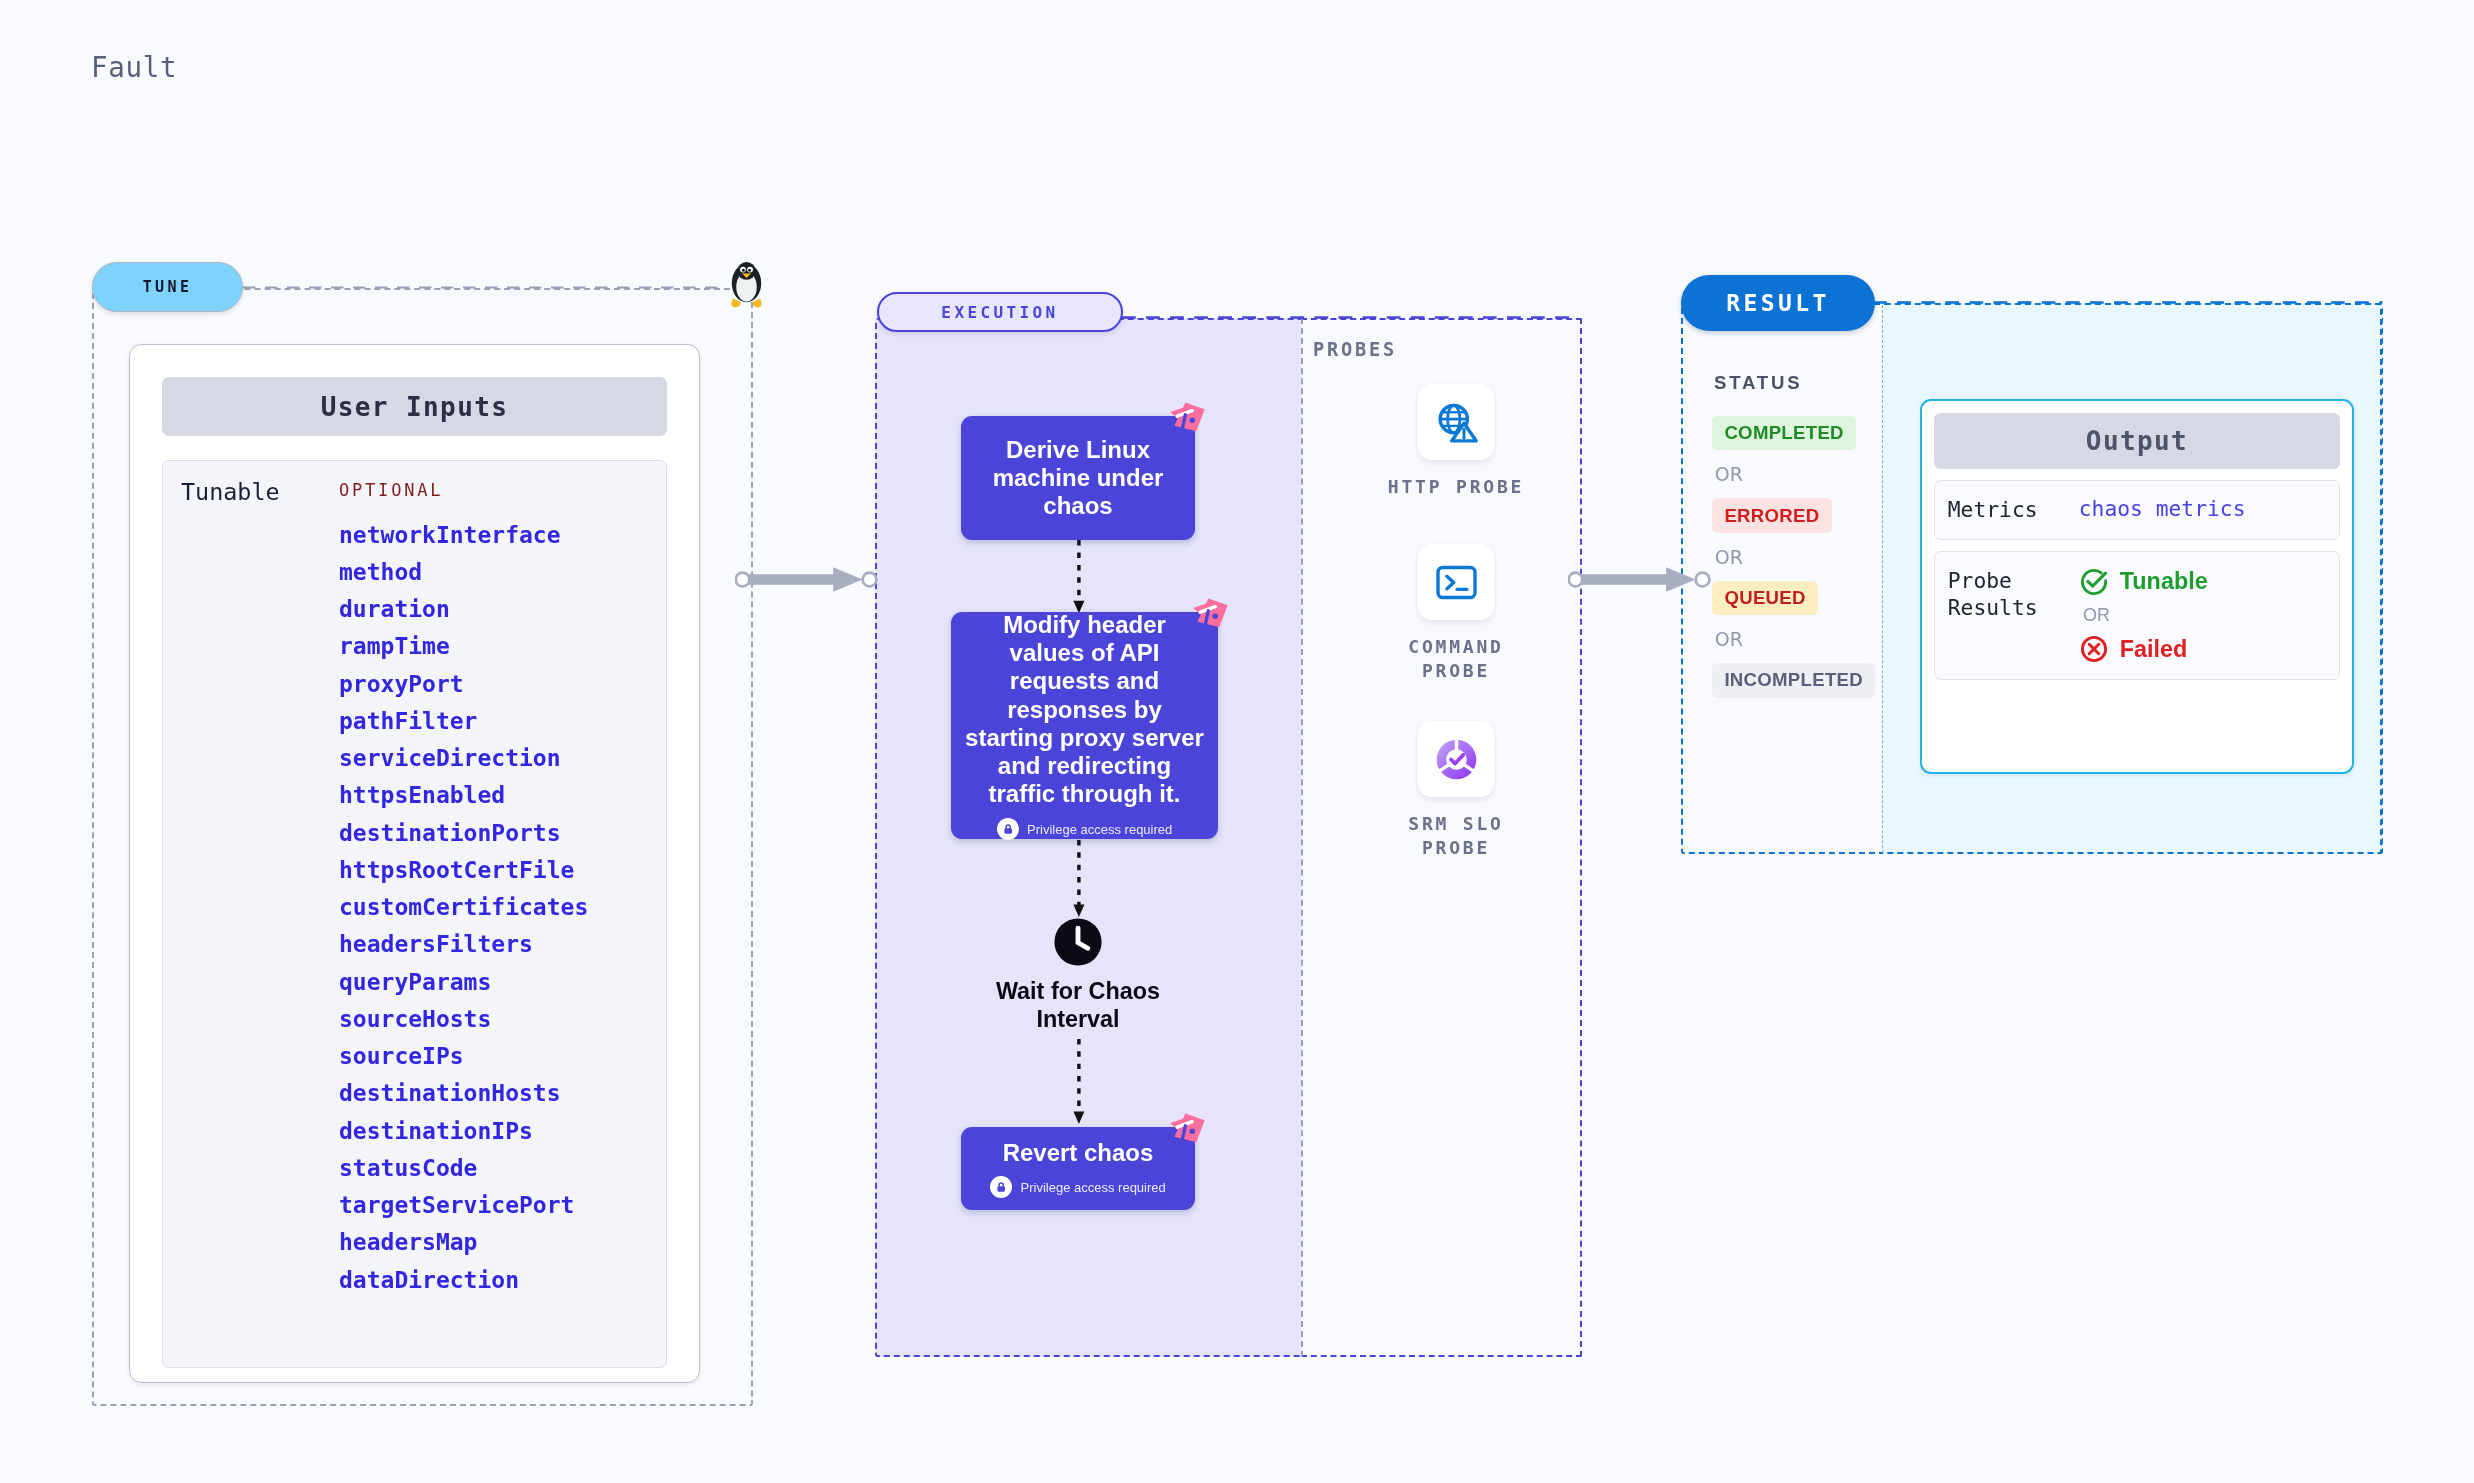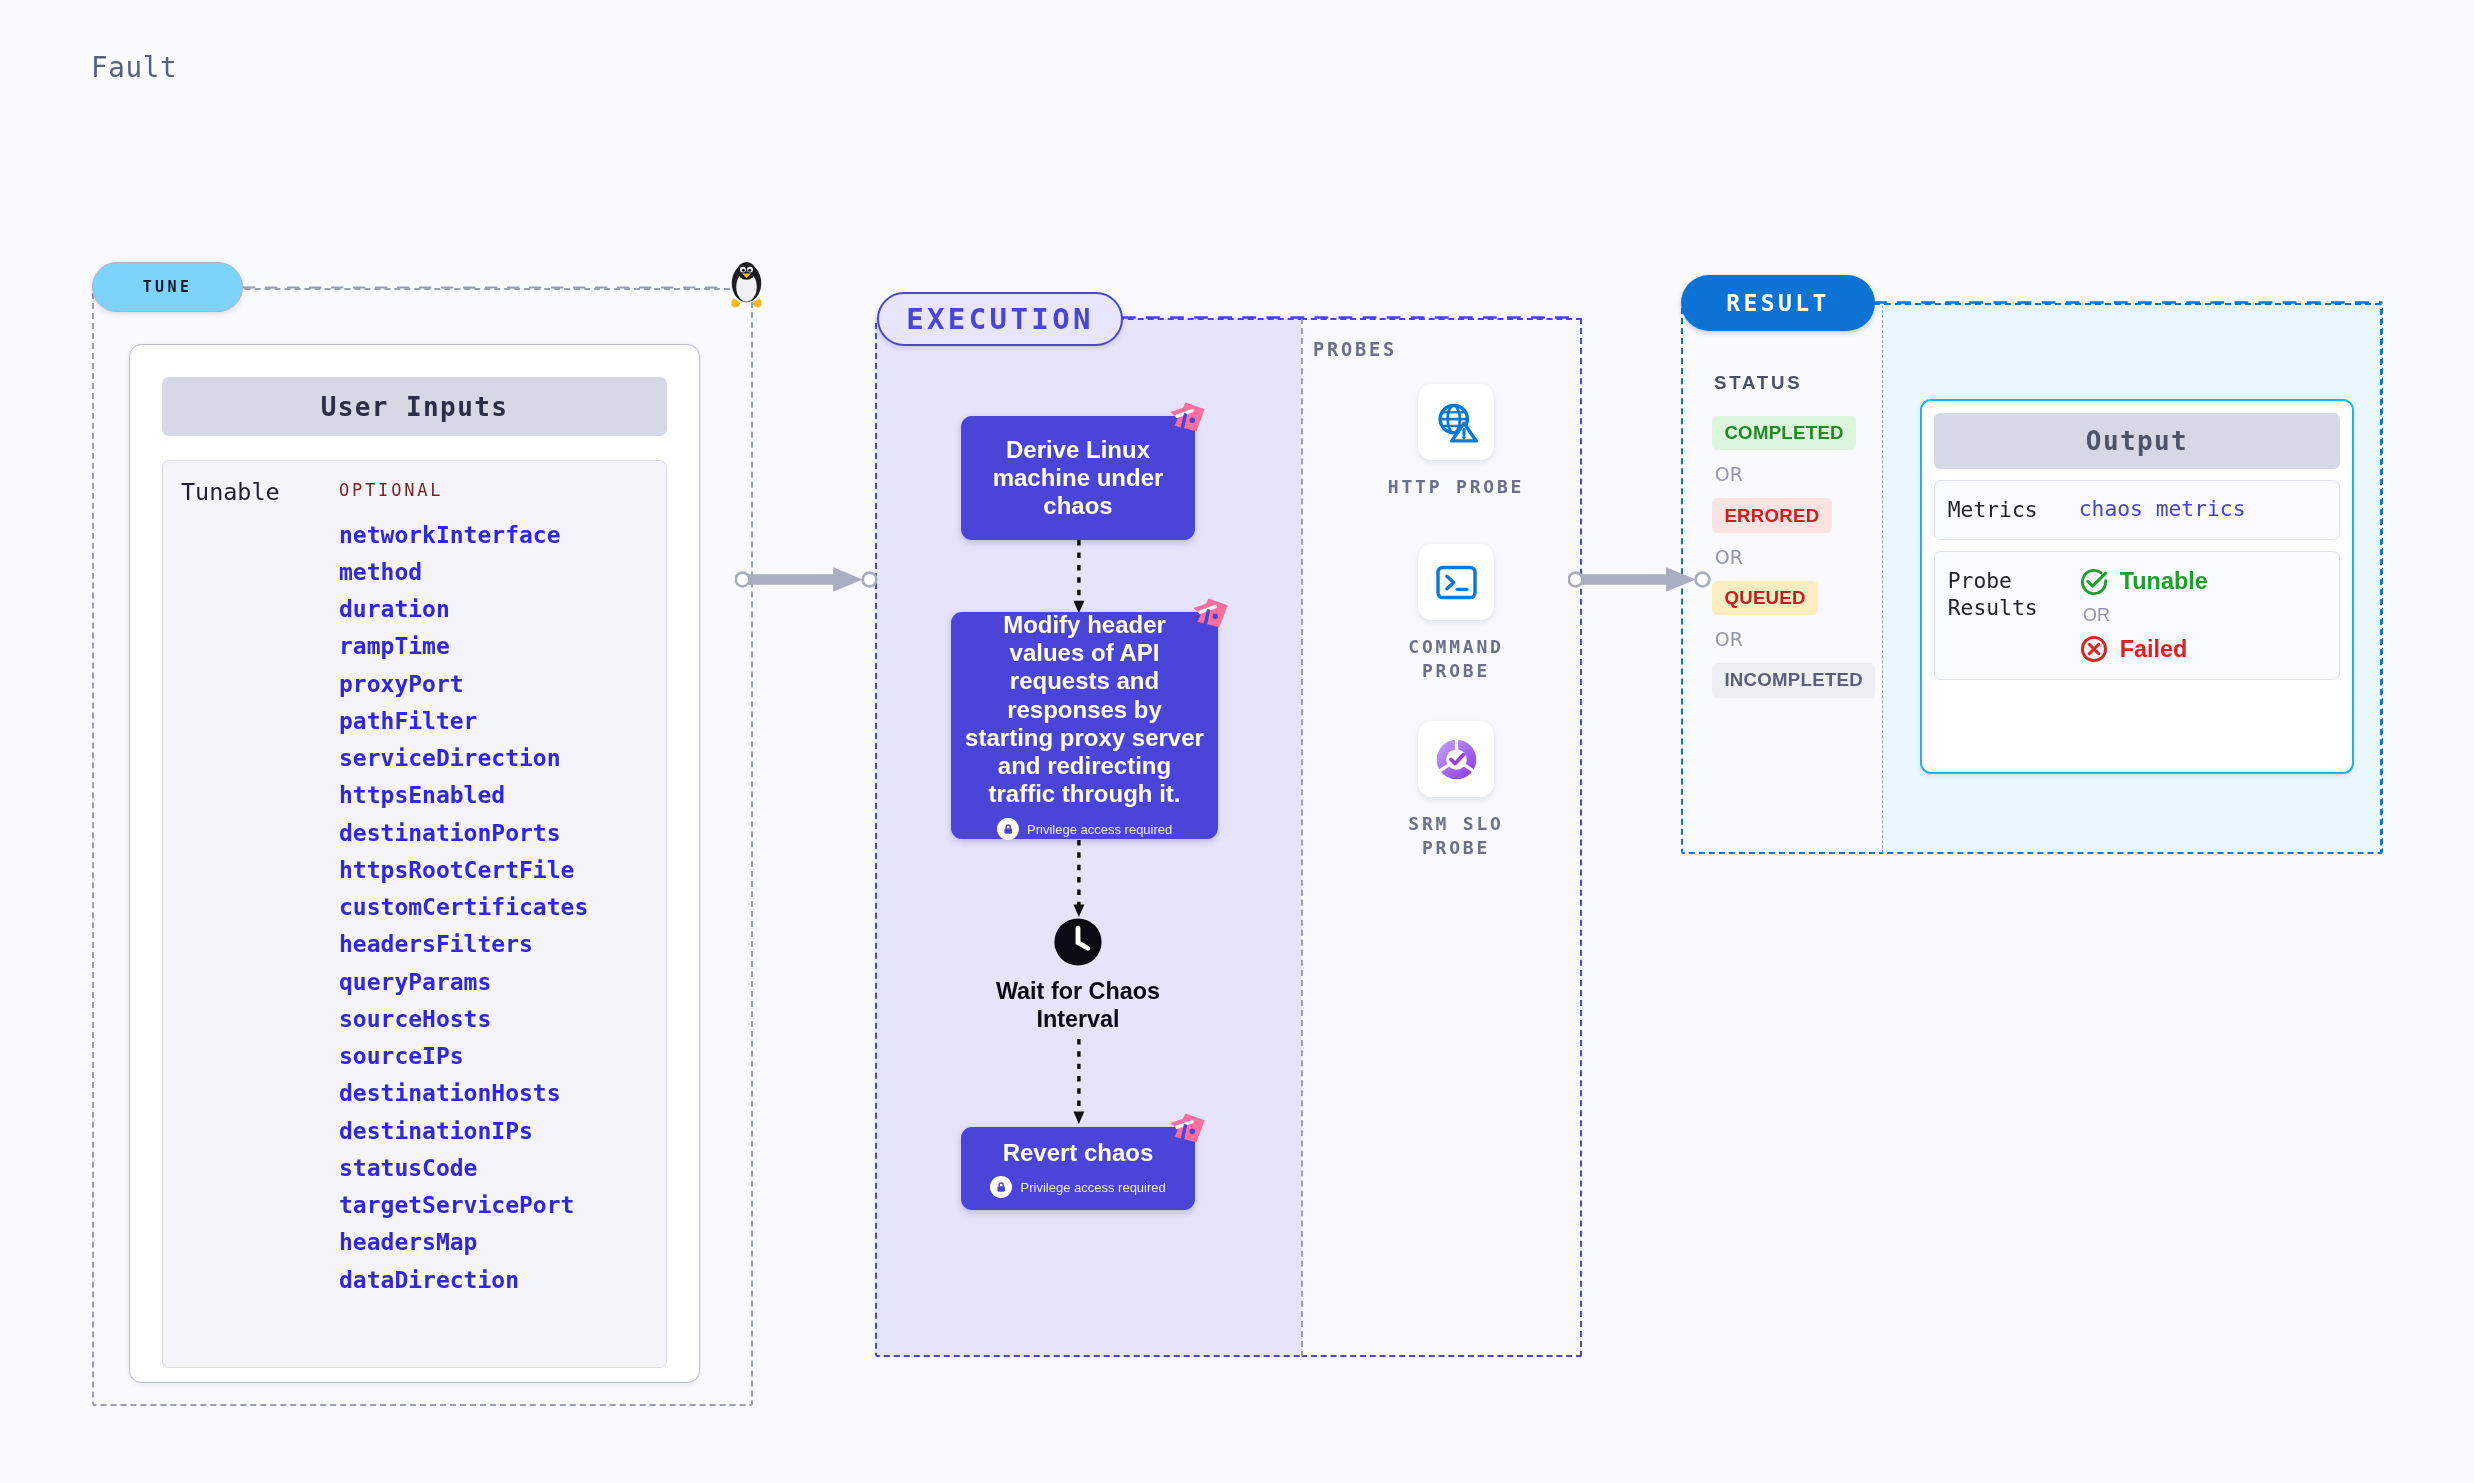--- a/index.html
+++ b/index.html
@@ -36,23 +36,23 @@
     font-weight:bold; letter-spacing:3.4px; white-space:nowrap;
     border-radius:41px; z-index:30;
   }
   .badge-tune {
     left:92px; top:262px; width:151px; height:50px;
     background:#7dd3fc; border:1.7px solid #aeb3c4;
     color:#15172b; font-size:15px;
     box-shadow:0 2.1px 4.8px rgba(40,45,80,.14);
   }
   .badge-exec {
-    left:877px; top:292px; width:246px; height:54px;
+    left:877px; top:292px; width:246px; height:40px;
     background:#e7e6fc; border:2.1px solid #4a44d9;
-    color:#4a44d9; font-size:29px;
+    color:#4a44d9; font-size:16px;
     box-shadow:0 2.1px 4.8px rgba(40,45,80,.14);
   }
   .badge-result {
     left:1681px; top:275px; width:194px; height:56px;
     background:#0c73d4; border:none; color:#fff; font-size:23px;
     box-shadow:0 2.1px 5.5px rgba(20,60,120,.25);
   }
 
   
   .region { position:absolute; }

